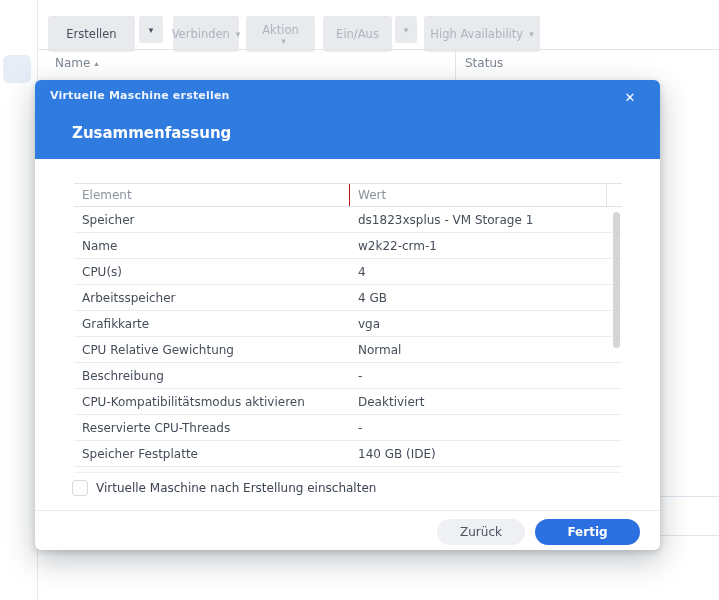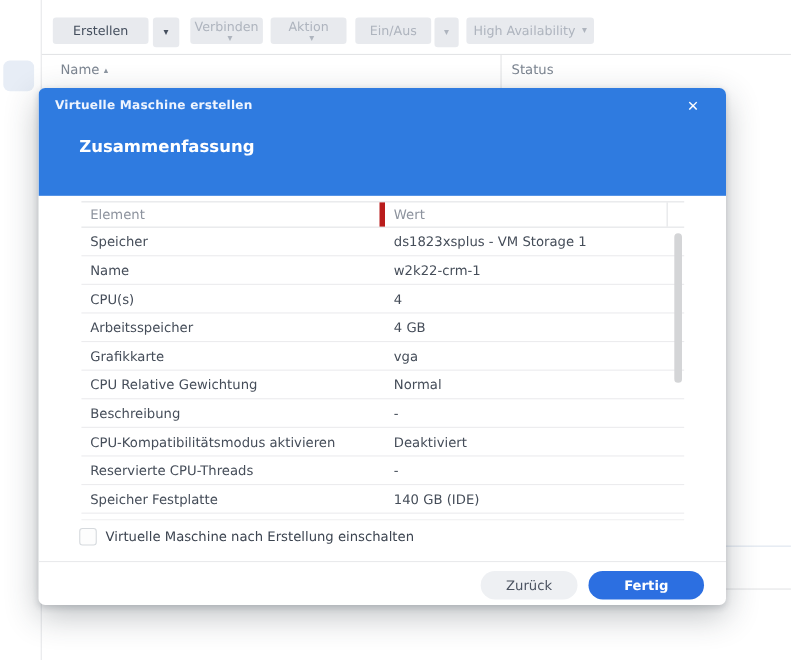--- a/index.html
+++ b/index.html
@@ -8,53 +8,53 @@
     font-family:"DejaVu Sans","Liberation Sans",sans-serif;
     background:#ffffff; position:relative; font-size:12px; color:#454d59;
   }
 
   
   .sidebar { position:absolute; left:0; top:0; width:38px; height:600px;
     background:#ffffff; border-right:1px solid #e7e8ea; }
   .sidebar-tile { position:absolute; left:3px; top:55px; width:28px; height:28px;
     border-radius:6px; background:#e7edf6; }
 
-  .toolbar-btn { position:absolute; top:16px; height:24px; border-radius:3px;
+  .toolbar-btn { position:absolute; top:16px; height:36px; border-radius:3px;
     background:#e8eaee; display:flex; align-items:center; justify-content:center;
     font-size:11.5px; color:#454f5e; padding:0 12px; white-space:nowrap; }
   .toolbar-btn .arrow { font-size:9px; margin-left:6px; line-height:1; }
   .toolbar-btn.disabled { color:#aeb4be; }
   .split-arrow { position:absolute; top:16px; height:27px; width:24px; border-radius:3px;
     background:#e8eaee; display:flex; align-items:center; justify-content:center;
     font-size:9px; color:#454f5e; }
   .split-arrow.disabled { color:#aeb4be; }
 
   .bg-hline { position:absolute; height:1px; background:#e3e4e6; }
   .bg-vline { position:absolute; width:1px; background:#e3e4e6; }
   .bg-col-header { position:absolute; top:56px; font-size:12px; color:#7d8692; }
   .sort-icon { font-size:8px; color:#8d96a2; margin-left:4px; vertical-align:1px; }
 
   
   .dialog { position:absolute; left:35px; top:80px; width:625px; height:470px;
     background:#ffffff; border-radius:6px; overflow:hidden;
     box-shadow:0 10px 30px rgba(40,50,60,.30), 0 2px 6px rgba(40,50,60,.18); }
-  .dialog-header { height:98px; background:#2f7be0; position:relative; }
+  .dialog-header { height:79px; background:#2f7be0; position:relative; }
   .dialog-title { position:absolute; left:15px; top:9px; font-size:11px; font-weight:bold;
     color:#eef4fe; letter-spacing:.2px; }
   .dialog-close { position:absolute; right:20px; top:7px; width:20px; height:20px;
     display:flex; align-items:center; justify-content:center; color:#ffffff;
     font-size:13px; cursor:default; }
   .dialog-section-title { position:absolute; left:37px; top:44px; font-size:15px;
     font-weight:bold; color:#ffffff; }
 
   .sum-table { position:absolute; left:39px; top:103px; width:548px; }
   .thead { display:flex; height:24px; border-top:1px solid #e2e3e5;
     border-bottom:1px solid #e2e3e5; align-items:center; color:#8d939e; }
   .thead .hcell { height:100%; display:flex; align-items:center; padding-left:8px; }
-  .thead .h1 { width:276px; border-right:5px solid #b91c1c; }
+  .thead .h1 { width:276px; border-right:1px solid #b91c1c; }
   .thead .h2 { width:257px; border-right:1px solid #e2e3e5; }
   .thead .h3 { flex:1; }
   .trow { display:flex; height:26px; border-bottom:1px solid #ececee; align-items:center; }
   .tcell { padding-left:8px; white-space:nowrap; }
   .tcell.c1 { width:276px; }
   .tcell.c2 { flex:1; }
   .table-tail { height:6px; border-bottom:1px solid #f0f0f2; }
 
   .vscroll-thumb { position:absolute; left:578px; top:132px; width:7px; height:136px;
     border-radius:4px; background:#d4d5d7; }
@@ -78,21 +78,21 @@
   <div class="sidebar-tile"></div>
 </div>
 
 <div class="toolbar-btn" style="left:48px;width:87px;">
   <span>Erstellen</span>
 </div>
 <div class="split-arrow" style="left:139px;">
   <span>▾</span>
 </div>
 
-<div class="toolbar-btn disabled" style="left:173px;width:66px;flex-direction:column;">
+<div class="toolbar-btn disabled" style="left:173px;width:66px;">
   <span>Verbinden</span>
   <span class="arrow">▾</span>
 </div>
 
 <div class="toolbar-btn disabled" style="left:246px;width:69px;flex-direction:column;">
   <span>Aktion</span>
   <span class="arrow">▾</span>
 </div>
 
 <div class="toolbar-btn disabled" style="left:323px;width:69px;">

